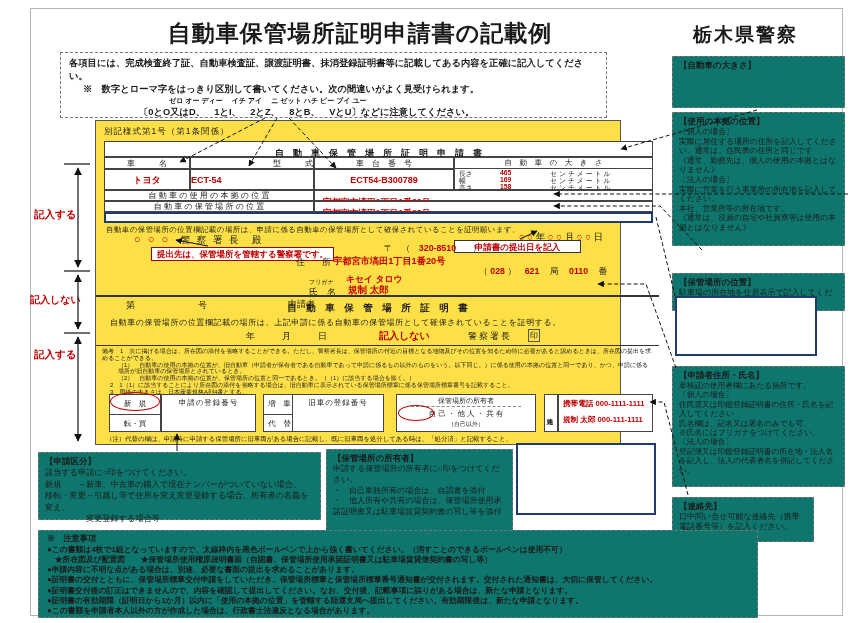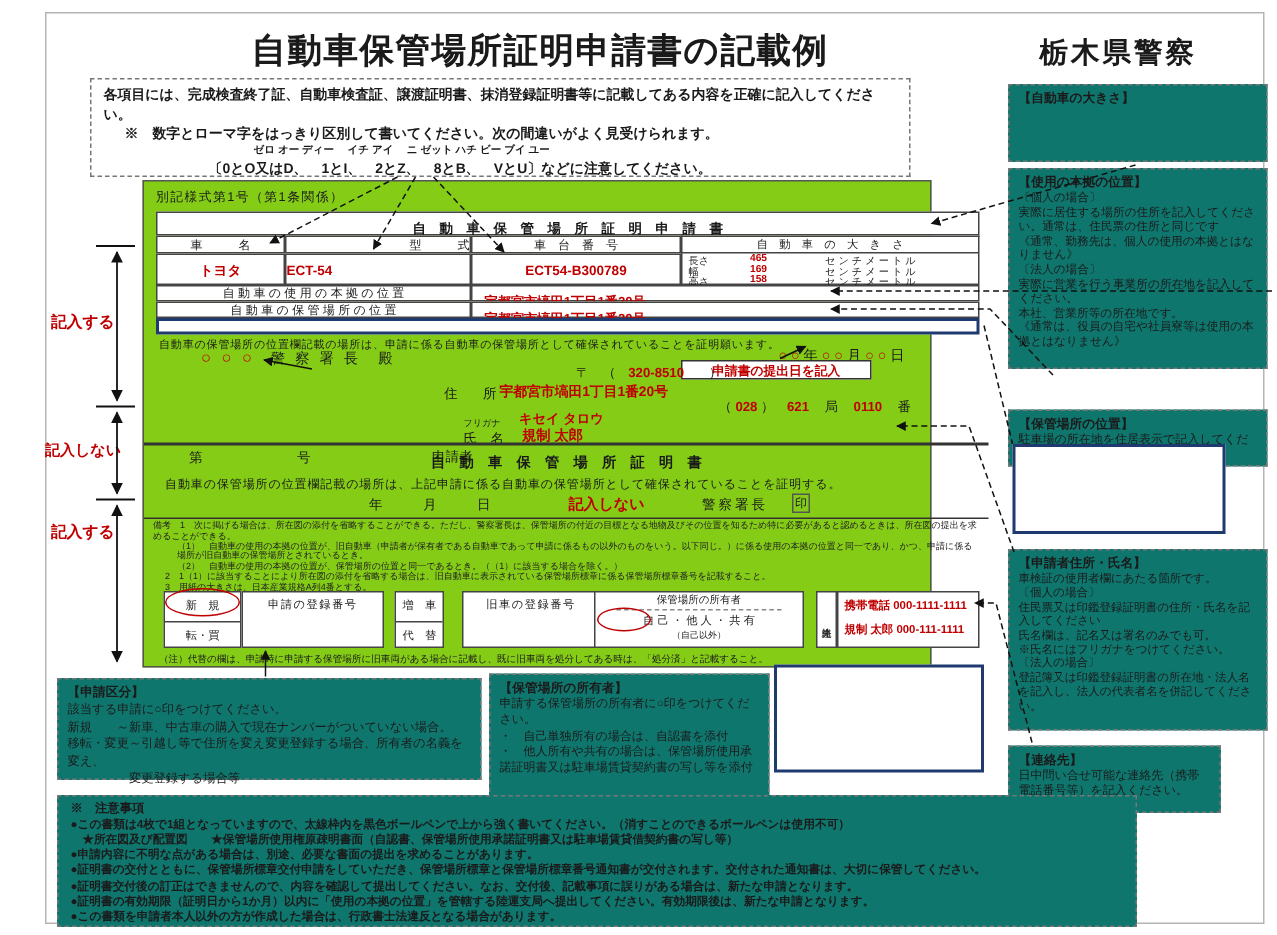--- a/index.html
+++ b/index.html
@@ -30,21 +30,21 @@
   <div class="abs b" style="left:150px;top:18px;width:420px;text-align:center;font-size:23px;letter-spacing:1px;">自動車保管場所証明申請書の記載例</div>
   <div class="abs b" style="left:693px;top:22px;font-size:19px;letter-spacing:2px;">栃木県警察</div>
 
   <div class="abs" style="left:60px;top:52px;width:547px;height:66px;border:1px dashed #777;padding:4px 8px;">
     <div class="b" style="font-size:9.3px;line-height:13px;">各項目には、完成検査終了証、自動車検査証、譲渡証明書、抹消登録証明書等に記載してある内容を正確に記入してください。</div>
     <div class="b" style="font-size:9.3px;line-height:13px;padding-left:14px;">※　数字とローマ字をはっきり区別して書いてください。次の間違いがよく見受けられます。</div>
     <div class="b" style="font-size:7px;line-height:10px;padding-left:100px;">ゼロ オー ディー　 イチ アイ　 ニ ゼット ハチ ビー ブイ ユー</div>
     <div class="b" style="font-size:9.3px;line-height:12px;padding-left:70px;">〔0とO又はD、　1とI、　2とZ、　8とB、　VとU〕などに注意してください。</div>
   </div>
 
-  <div class="abs" style="left:95px;top:120px;width:526px;height:325px;border:1px solid #555;background:#84cc16;text-decoration:underline;">
+  <div class="abs" style="left:95px;top:120px;width:526px;height:325px;border:1px solid #555;background:#fde047;text-decoration:underline;">
 
     <div class="abs" style="left:8px;top:5px;font-size:8.5px;letter-spacing:1px;">別記様式第1号（第1条関係）</div>
 
     <div class="cell" style="left:8px;top:20px;width:549px;height:16px;text-align:center;">
       <span class="b" style="font-size:9px;line-height:15px;">自　動　車　保　管　場　所　証　明　申　請　書</span>
     </div>
     <div class="cell" style="left:8px;top:36px;width:86px;height:12px;font-size:8px;text-align:center;line-height:11px;">車　　　名</div>
     <div class="cell" style="left:94px;top:36px;width:124px;height:12px;font-size:8px;text-align:right;line-height:11px;">型　　　式</div>
     <div class="cell" style="left:218px;top:36px;width:140px;height:12px;font-size:8px;text-align:center;line-height:11px;">車　台　番　号</div>
     <div class="cell" style="left:358px;top:36px;width:199px;height:11px;font-size:7.5px;text-align:center;line-height:10px;border-bottom:none;">自　動　車　の　大　き　さ</div>
@@ -86,20 +86,21 @@
     </div>
     <div class="abs" style="left:380px;top:110px;width:170px;text-align:center;font-size:9.5px;">
       <span class="red b">○ ○</span>
       <span>年</span>
       <span class="red b">○ ○</span>
       <span>月</span>
       <span class="red b">○ ○</span>
       <span>日</span>
     </div>
 
+    <div class="redcall abs" style="left:55px;top:126px;width:183px;height:14px;">提出先は、保管場所を管轄する警察署です。</div>
     <div class="redcall abs" style="left:358px;top:119px;width:127px;height:13px;border-color:#333;">申請書の提出日を記入</div>
 
     <div class="abs" style="left:288px;top:122px;font-size:8.8px;">
       <span>〒　（</span>
       <span class="red b" style="margin:0 14px 0 6px;">320-8510</span>
       <span>）</span>
     </div>
 
     <div class="abs" style="left:200px;top:135px;font-size:9px;letter-spacing:4px;">住　所</div>
     <div class="abs red b" style="left:237px;top:134px;font-size:9.2px;">宇都宮市塙田1丁目1番20号</div>
@@ -141,21 +142,21 @@
 
     <div class="cell" style="left:13px;top:273px;width:52px;height:38px;">
       <div style="height:19px;font-size:7.5px;text-align:center;line-height:18px;">新　規</div>
       <div style="height:19px;border-top:1px solid #444;font-size:7.5px;text-align:center;line-height:18px;">転・買</div>
     </div>
     <div class="cell" style="left:65px;top:273px;width:95px;height:38px;font-size:7.5px;text-align:center;line-height:16px;letter-spacing:1px;">申請の登録番号</div>
     <div class="cell" style="left:167px;top:273px;width:33px;height:38px;">
       <div style="height:19px;font-size:7.5px;text-align:center;line-height:18px;">増　車</div>
       <div style="height:19px;border-top:1px solid #444;font-size:7.5px;text-align:center;line-height:18px;">代　替</div>
     </div>
-    <div class="cell" style="left:212px;top:273px;width:92px;height:38px;font-size:7.5px;text-align:center;line-height:16px;letter-spacing:1px;">旧車の登録番号</div>
+    <div class="cell" style="left:196px;top:273px;width:92px;height:38px;font-size:7.5px;text-align:center;line-height:16px;letter-spacing:1px;">旧車の登録番号</div>
     <div class="cell" style="left:300px;top:273px;width:140px;height:38px;">
       <div style="font-size:7px;text-align:center;line-height:11px;border-bottom:1px dashed #888;width:80%;margin:0 auto;">保管場所の所有者</div>
       <div style="font-size:7.5px;text-align:center;line-height:13px;">自 己 ・ 他 人 ・ 共 有</div>
       <div style="font-size:6px;text-align:center;line-height:8px;">（自己以外）</div>
     </div>
     <div class="cell" style="left:448px;top:273px;width:14px;height:38px;writing-mode:vertical-rl;text-orientation:upright;font-size:6.5px;text-align:center;line-height:13px;">連絡先</div>
     <div class="cell" style="left:462px;top:273px;width:95px;height:38px;">
       <div class="red b" style="font-size:7.6px;line-height:10px;padding:4px 0 0 4px;">携帯電話 000-1111-1111</div>
       <div class="red b" style="font-size:7.6px;line-height:10px;padding:6px 0 0 4px;">規制 太郎 000-111-1111</div>
     </div>

